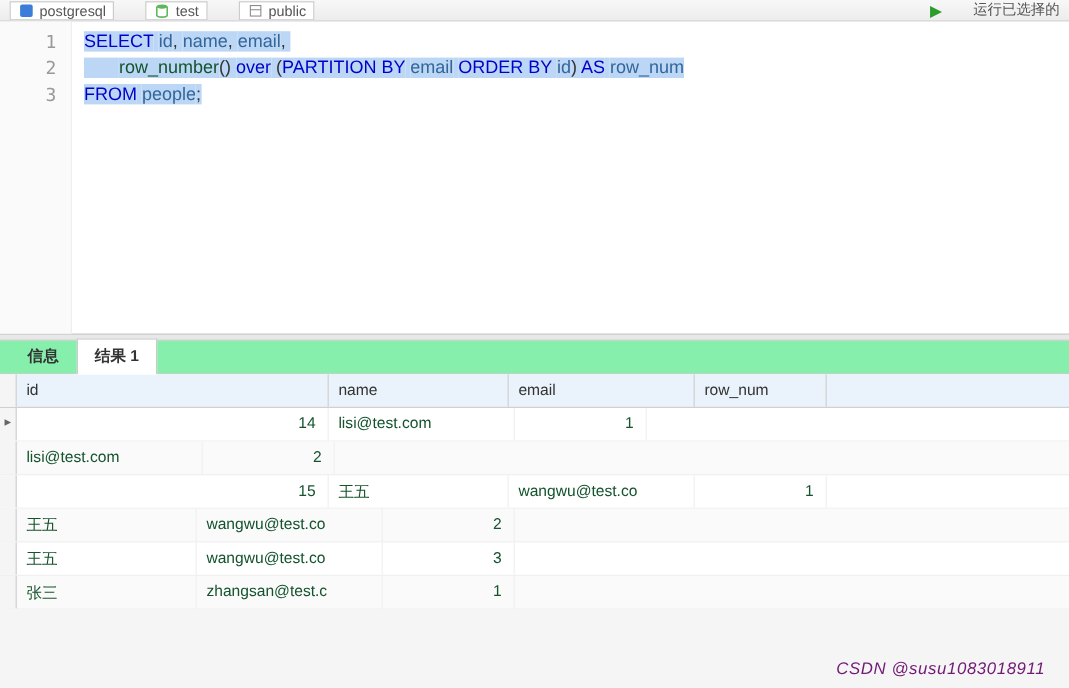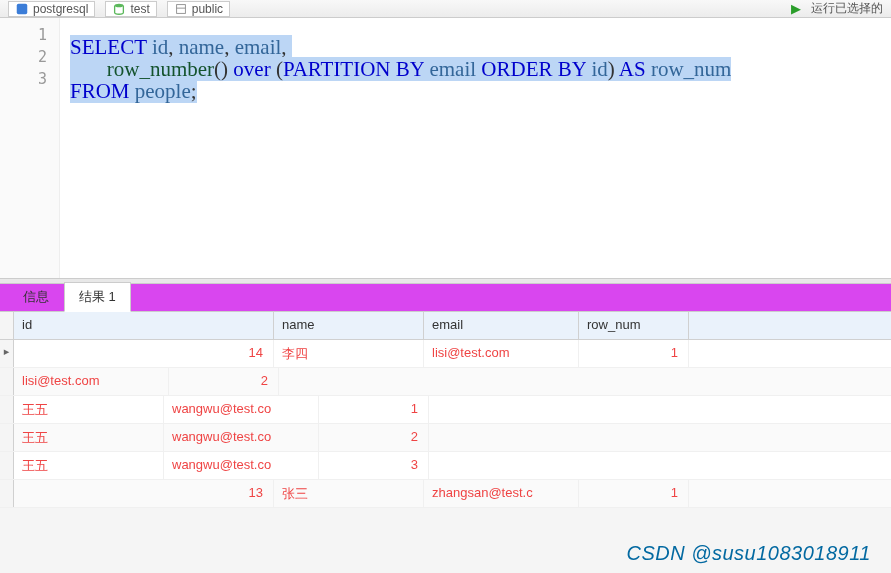--- a/index.html
+++ b/index.html
@@ -12,21 +12,21 @@
       overflow: hidden;
       position: relative;
     }
     .toolbar {
       height: 18px;
       background: linear-gradient(#f8f8f8, #ececec);
       border-bottom: 1px solid #ccc;
       display: flex;
       align-items: center;
       padding: 0 8px;
-      gap: 10px;
+      gap: 26px;
       font-size: 12px;
       color: #555;
       overflow: hidden;
     }
     .toolbar-section {
       display: flex;
       align-items: center;
       gap: 4px;
       border: 1px solid #ccc;
       background: #fff;
@@ -47,48 +47,49 @@
       border-right: 1px solid #eee;
       text-align: right;
       padding: 6px 12px 6px 0;
       font-family: Consolas, monospace;
       font-size: 15px;
       color: #999;
       line-height: 22px;
     }
     .code {
       flex: 1;
-      padding: 18px 10px;
-      font-family: Liberation Serif, serif;
-      font-size: 21px;
+      padding: 6px 10px;
+      font-family: Liberation Sans, sans-serif;
+      font-size: 15px;
       line-height: 22px;
       white-space: pre;
       color: #333;
     }
     .code-line { display: block; }
     .hl { background: #bcd6f5; }
     .kw { color: #0000cc; }
     .ident { color: #336699; }
     .func { color: #14532d; }
     .plain { color: #333; }
 
     .splitter {
       height: 6px;
       background: #e8e8e8;
       border-top: 1px solid #ccc;
       border-bottom: 1px solid #ccc;
     }
 
     .tabs {
       display: flex;
-      background: #d946ef;
+      background: #86efac;
       border-bottom: 1px solid #ccc;
       height: 28px;
       align-items: flex-end;
       padding-left: 8px;
+      font-weight: bold;
     }
     .tab {
       padding: 5px 14px;
       font-size: 13px;
       color: #333;
       border: 1px solid transparent;
       border-bottom: none;
       cursor: pointer;
     }
     .tab.active {
@@ -117,21 +118,21 @@
     .grid-row {
       display: flex;
       height: 28px;
       border-bottom: 1px solid #f0f0f0;
     }
     .grid-row:nth-child(even) { background: #fafafa; }
     .grid-cell {
       border-right: 1px solid #f0f0f0;
       padding: 5px 8px;
       font-size: 13px;
-      color: #ef4444;
+      color: #14532d;
       overflow: hidden;
       white-space: nowrap;
     }
     .row-marker {
       width: 14px;
       border-right: 1px solid #d0d0d0;
       background: #f5f5f5;
       text-align: center;
       font-size: 11px;
       color: #666;
@@ -141,22 +142,22 @@
     .col-name { width: 150px; }
     .col-email { width: 155px; }
     .col-rownum { width: 110px; text-align: right; padding-right: 10px; }
     .grid-header .col-id,
     .grid-header .col-rownum { text-align: left; }
 
     .watermark {
       position: absolute;
       bottom: 8px;
       right: 20px;
-      color: #0369a1;
-      font-size: 20px;
+      color: #701a75;
+      font-size: 14px;
       font-style: italic;
       letter-spacing: 0.5px;
     }
   </style>
 </head>
 <body>
 
 <div class="toolbar">
   <div class="toolbar-section">
     <span class="toolbar-icon">
@@ -209,50 +210,49 @@
     <div class="row-marker"></div>
     <div class="grid-header-cell col-id">id</div>
     <div class="grid-header-cell col-name">name</div>
     <div class="grid-header-cell col-email">email</div>
     <div class="grid-header-cell col-rownum">row_num</div>
   </div>
   <div id="grid-body">
       <div class="grid-row">
         <div class="row-marker">▸</div>
         <div class="grid-cell col-id">14</div>
-        <div class="grid-cell col-name">李四</div>
         <div class="grid-cell col-email">lisi@test.com</div>
         <div class="grid-cell col-rownum">1</div>
       </div>
       <div class="grid-row">
         <div class="row-marker"></div>
         <div class="grid-cell col-email">lisi@test.com</div>
         <div class="grid-cell col-rownum">2</div>
       </div>
       <div class="grid-row">
         <div class="row-marker"></div>
+        <div class="grid-cell col-id">15</div>
         <div class="grid-cell col-name">王五</div>
         <div class="grid-cell col-email">wangwu@test.co</div>
         <div class="grid-cell col-rownum">1</div>
       </div>
       <div class="grid-row">
         <div class="row-marker"></div>
         <div class="grid-cell col-name">王五</div>
         <div class="grid-cell col-email">wangwu@test.co</div>
         <div class="grid-cell col-rownum">2</div>
       </div>
       <div class="grid-row">
         <div class="row-marker"></div>
         <div class="grid-cell col-name">王五</div>
         <div class="grid-cell col-email">wangwu@test.co</div>
         <div class="grid-cell col-rownum">3</div>
       </div>
       <div class="grid-row">
         <div class="row-marker"></div>
-        <div class="grid-cell col-id">13</div>
         <div class="grid-cell col-name">张三</div>
         <div class="grid-cell col-email">zhangsan@test.c</div>
         <div class="grid-cell col-rownum">1</div>
       </div>
     </div>
 </div>
 
 <div class="watermark">CSDN @susu1083018911</div>
 
 </body></html>

